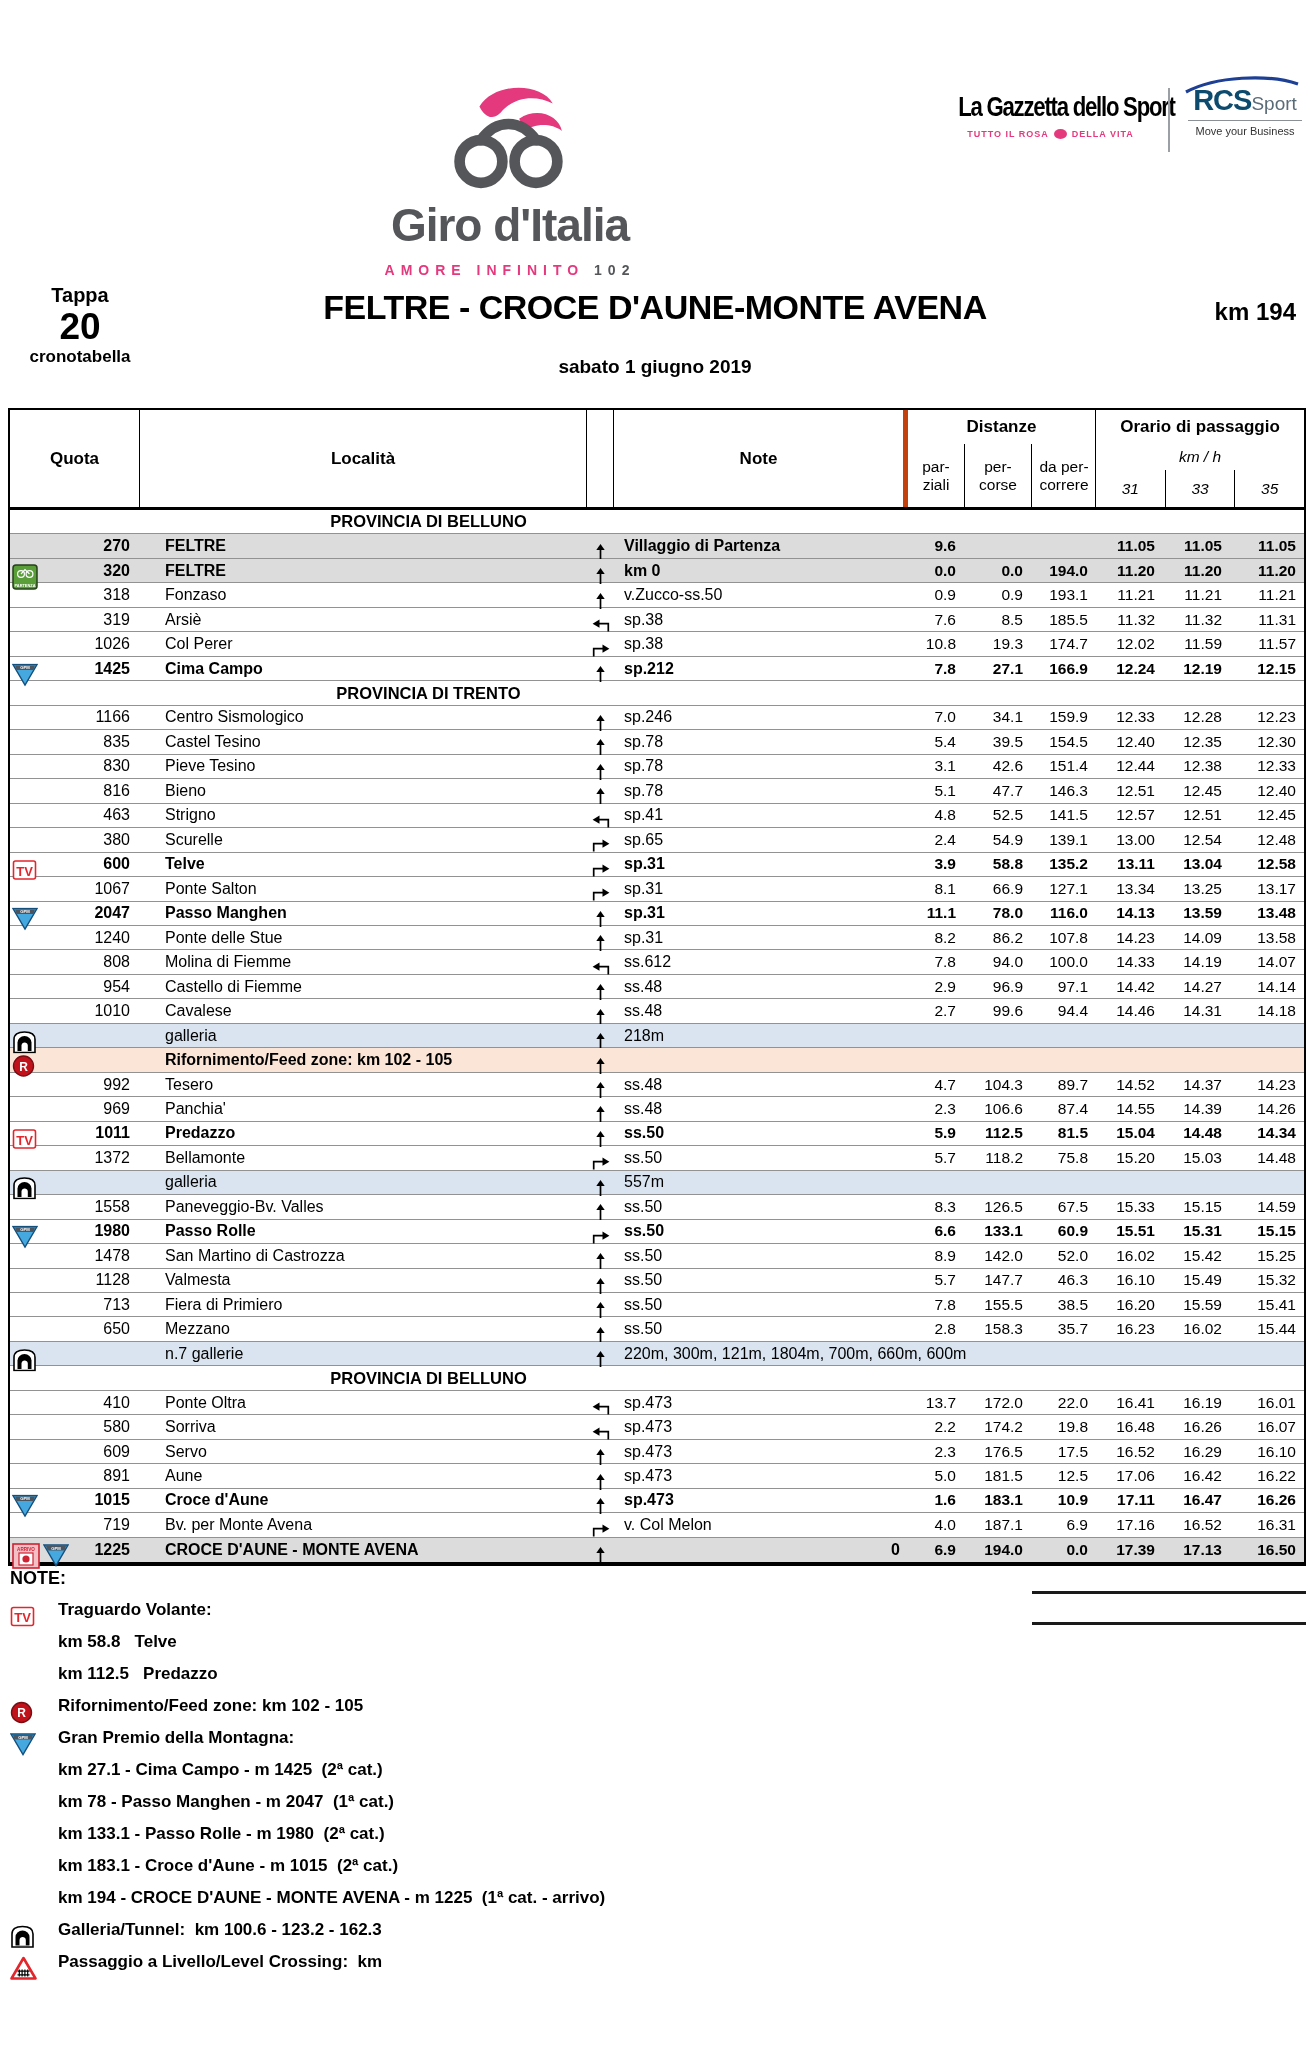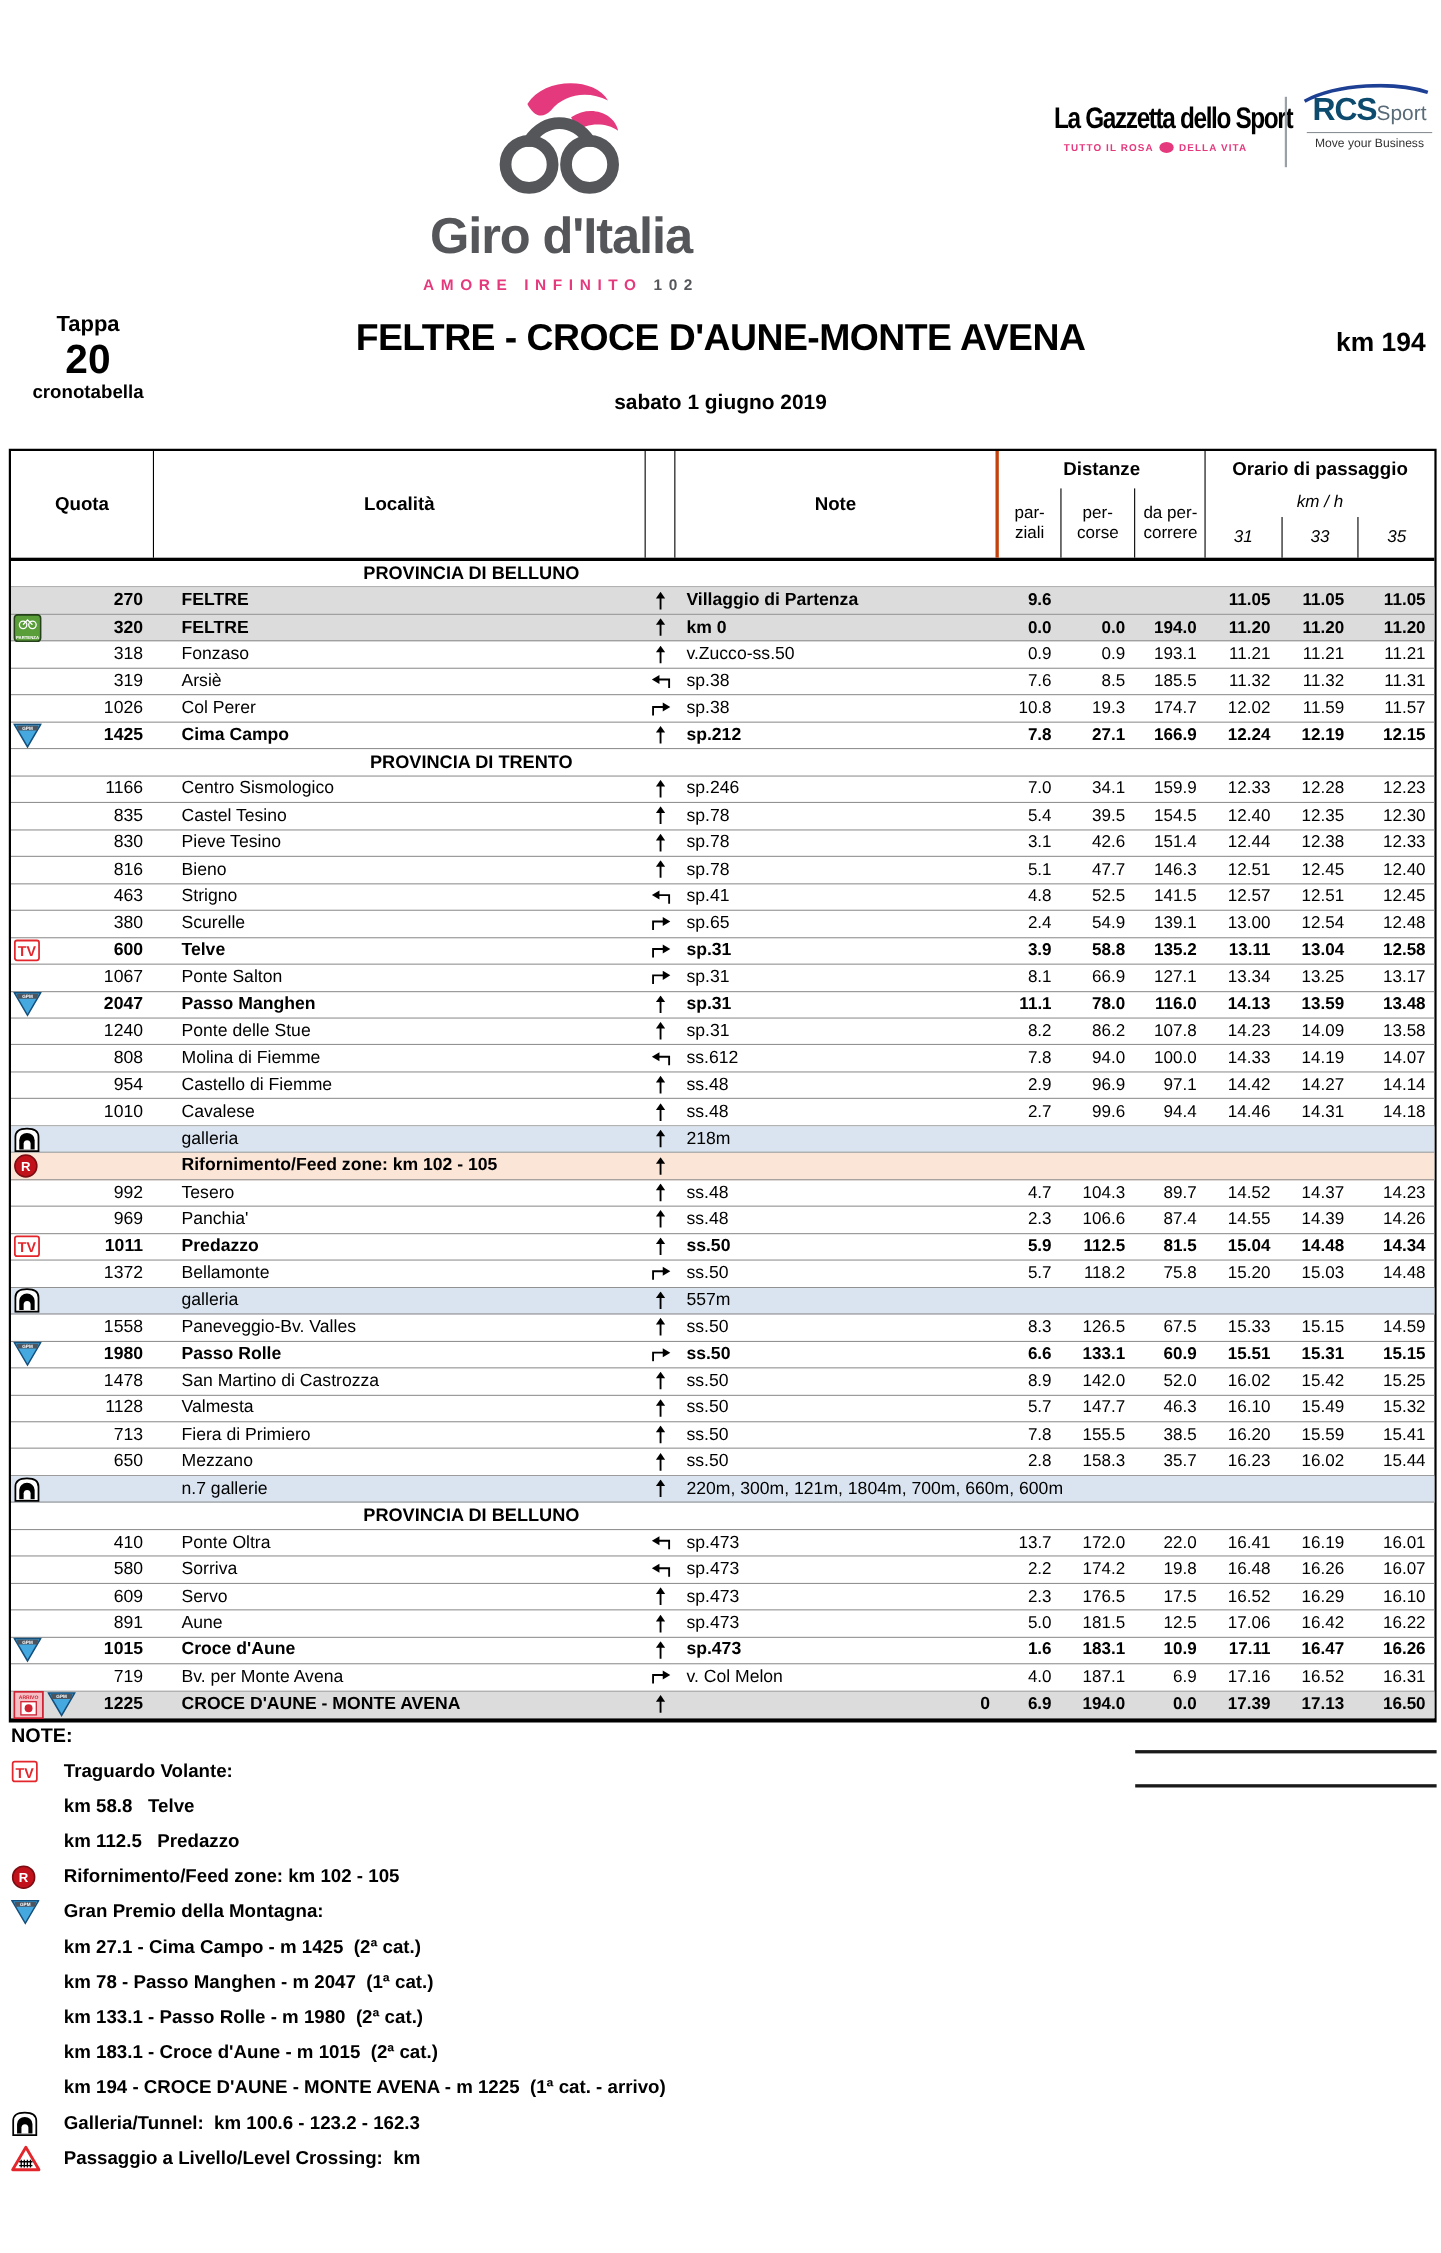--- a/index.html
+++ b/index.html
@@ -33,21 +33,21 @@
   .race-date{position:absolute;left:150px;right:150px;top:356px;text-align:center;font-size:19px;font-weight:700;}
   .race-km{position:absolute;right:14px;top:298px;font-size:24px;font-weight:700;}
 
   
   .tbl{position:absolute;left:8px;top:408px;width:1294px;border:2px solid #000;border-bottom:4px solid #000;box-sizing:content-box;}
   .thead{display:flex;height:97px;border-bottom:3px solid #000;font-size:17px;}
   .hc{display:flex;align-items:center;justify-content:center;font-weight:700;box-sizing:border-box;}
   .hc.quota{width:130px;border-right:1px solid #000;}
   .hc.localita{width:447px;border-right:1px solid #000;}
   .hc.arrowcol{width:27px;border-right:1px solid #000;}
-  .hc.note{width:294px;border-right:3px solid #c2410c;}
+  .hc.note{width:294px;border-right:5px solid #c2410c;}
   .hgroup{box-sizing:border-box;display:flex;flex-direction:column;}
   .hgroup.dist{width:188px;border-right:1px solid #000;}
   .hgroup.orario{width:208px;}
   .glabel{height:34px;display:flex;align-items:center;justify-content:center;font-weight:700;}
   .subrow{flex:1;display:flex;}
   .subrow .sub{flex:1;display:flex;flex-direction:column;align-items:center;justify-content:center;
                font-weight:400;font-size:15.5px;line-height:18px;box-sizing:border-box;}
   .subrow .sub + .sub{border-left:1px solid #000;}
   .kmh{height:26px;display:flex;align-items:center;justify-content:center;font-weight:400;font-size:15.5px;font-style:italic;}
   .speeds{height:37px;font-style:italic;}
@@ -68,21 +68,21 @@
   .c{box-sizing:border-box;white-space:nowrap;}
   .c.quota{width:130px;text-align:right;padding-right:10px;position:relative;height:100%;display:flex;align-items:center;justify-content:flex-end;}
   .c.loc{width:447px;padding-left:25px;}
   .c.arrow{width:27px;display:flex;justify-content:center;align-items:center;}
   .c.note{width:294px;padding-left:10px;display:flex;align-items:center;}
   .c.note .nr{margin-left:auto;padding-right:8px;font-weight:700;}
   .c.num{text-align:right;padding-right:8px;font-size:15.5px;}
   .c.par{width:56px;}.c.per{width:67px;}.c.da{width:65px;}
   .c.s31{width:67px;}.c.s33{width:67px;}.c.s35{width:74px;}
   .rowicons{position:absolute;left:2px;top:50%;transform:translateY(-50%);display:flex;gap:3px;align-items:center;z-index:2;}
-  .icn{display:inline-flex;}
+  .icn{display:inline-flex;margin-top:12px;}
 
   
   .note-title{position:absolute;left:10px;top:1568px;font-size:18px;font-weight:700;}
   .sig{position:absolute;left:1032px;width:274px;height:3px;background:#1a1a1a;}
   .sig.s1{top:1591px;}
   .sig.s2{top:1622px;}
   .notes{position:absolute;left:10px;top:1594px;width:1000px;}
   .nitem{display:flex;align-items:center;height:32px;font-size:17px;font-weight:700;}
   .nicon{width:48px;display:flex;align-items:center;}
   .ntext{white-space:pre;}

